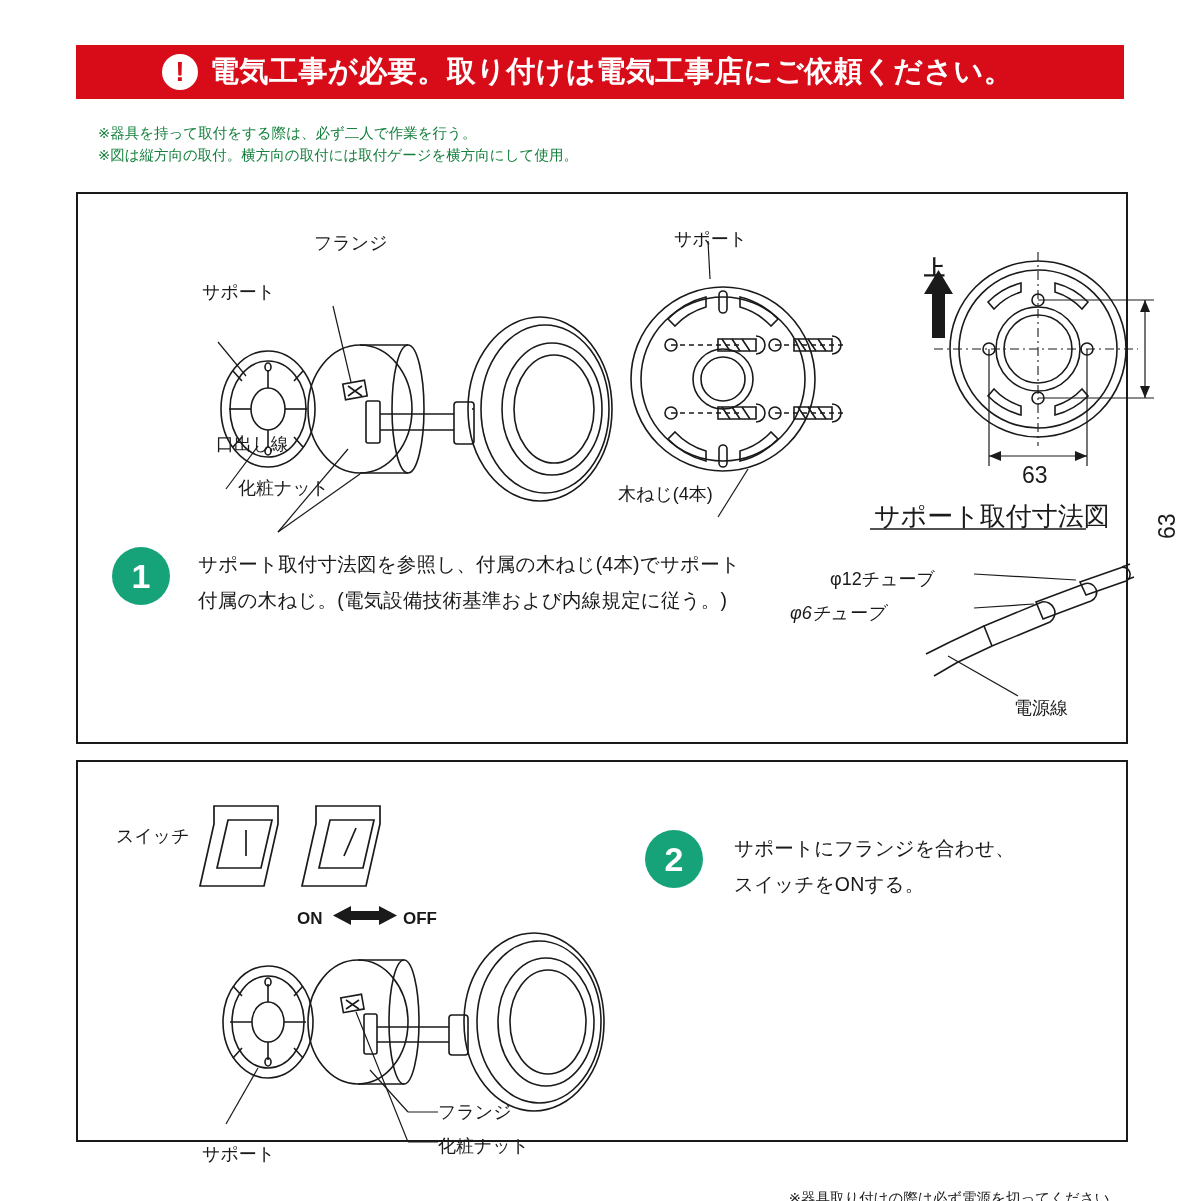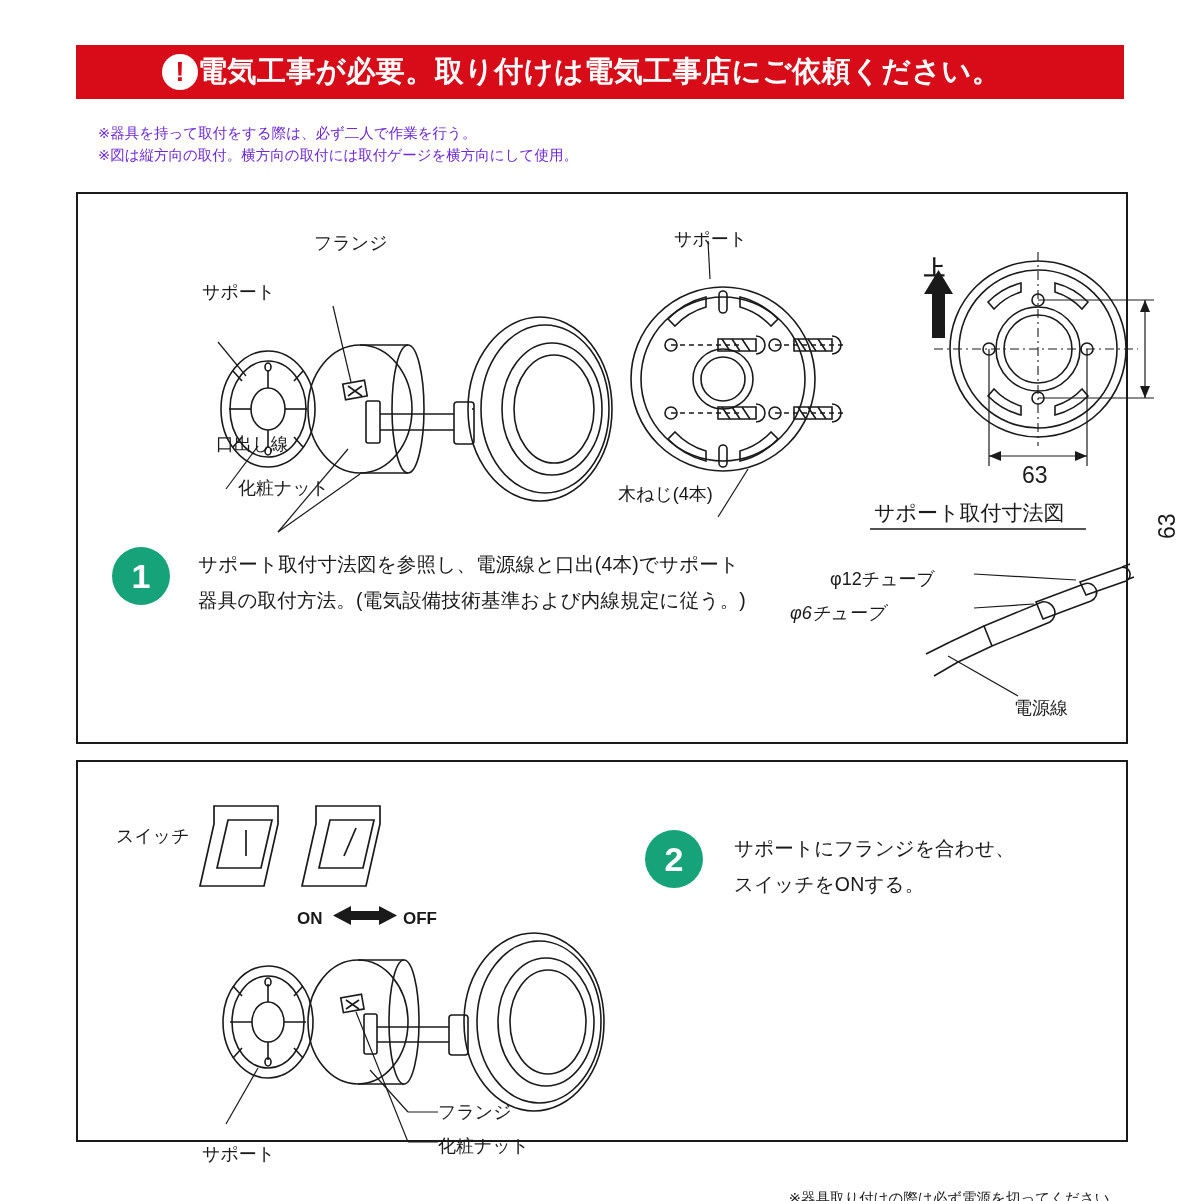--- a/index.html
+++ b/index.html
@@ -16,31 +16,31 @@
     position:absolute;left:76px;top:45px;width:1048px;height:54px;
     background:#d80c18;color:#fff;display:flex;align-items:center;
   }
   .banner .excl{
     width:36px;height:36px;border-radius:50%;background:#fff;color:#d80c18;
     display:flex;align-items:center;justify-content:center;
     font-size:28px;font-weight:bold;margin-left:86px;line-height:1;
     font-family:"Liberation Sans",sans-serif;
   }
   .banner .btxt{
-    font-size:29px;font-weight:bold;margin-left:0;letter-spacing:0.5px;
+    font-size:29px;font-weight:bold;margin-left:12px;letter-spacing:0.5px;
   }
   
   .titlerow{position:absolute;left:80px;top:116px;width:1050px;height:60px;}
   .maintitle{
     font-size:40px;font-weight:bold;letter-spacing:1px;display:inline-block;
     vertical-align:top;
   }
   .notes{
     display:inline-block;vertical-align:top;margin-left:18px;margin-top:6px;
-    font-size:14.5px;line-height:1.55;color:#6d28d9;
+    font-size:14.5px;line-height:1.55;color:#15803d;
   }
   
   .panel{
     position:absolute;border:2px solid #1a1a1a;background:#fff;
   }
   #panel1{left:76px;top:192px;width:1048px;height:548px;}
   #panel2{left:76px;top:760px;width:1048px;height:378px;}
   .footnote{
     position:absolute;left:0;top:1155px;width:1124px;text-align:right;
     font-size:14.5px;
@@ -54,21 +54,21 @@
     font-family:"Liberation Sans",sans-serif;
   }
   .steptext{
     position:absolute;font-size:19.5px;line-height:1.85;
     letter-spacing:0.2px;
   }
   
   .lbl{position:absolute;font-size:18px;white-space:nowrap;}
   .lbl.b{font-weight:bold;}
   .dimtxt{position:absolute;font-size:23px;text-align:right;}
-  .capt{position:absolute;font-size:21px;white-space:nowrap;}
+  .capt{position:absolute;font-size:26px;white-space:nowrap;}
   svg{position:absolute;left:0;top:0;overflow:visible;}
   .ln{stroke:#1a1a1a;fill:none;}
 </style>
 </head>
 <body>
 
 <div class="banner">
   <div class="excl">!</div>
   <div class="btxt">電気工事が必要。取り付けは電気工事店にご依頼ください。</div>
 </div>
@@ -236,22 +236,22 @@
   <div class="dimtxt" style="left:1076px;top:345px;transform:rotate(-90deg);transform-origin:left top;">63</div>
   <div class="dimtxt" style="left:944px;top:268px;">63</div>
 
   <svg width="230" height="6" style="left:792px;top:332px;">
     <path class="ln" d="M0 3 H216" stroke-width="1.6"></path>
   </svg>
   <div class="capt" style="left:796px;top:305px;">サポート取付寸法図</div>
 
   <div class="stepcircle" style="left:34px;top:353px;">1</div>
   <div class="steptext" style="left:120px;top:352px;width:650px;">
-    <div>サポート取付寸法図を参照し、電源線と口出(4本)でサポート</div>
-    <div>器具の取付方法。(電気設備技術基準および内線規定に従う。)</div>
+    <div>サポート取付寸法図を参照し、付属の木ねじ(4本)でサポート</div>
+    <div>付属の木ねじ。(電気設備技術基準および内線規定に従う。)</div>
   </div>
 
   <svg width="250" height="160" style="left:830px;top:370px;">
     <g class="ln" stroke-width="1.6">
       <path d="M172 18 l40 -14 a7 7 0 0 1 6 13 l-40 14 z"></path>
       <path d="M128 38 l48 -18 a9 9 0 0 1 7 17 l-48 18 z"></path>
       <path d="M76 62 l58 -24 a11 11 0 0 1 8 20 l-58 24 z"></path>
       <path d="M76 62 l-34 16"></path>
       <path d="M84 82 l-34 16"></path>
       <path d="M42 78 l-24 12"></path>

